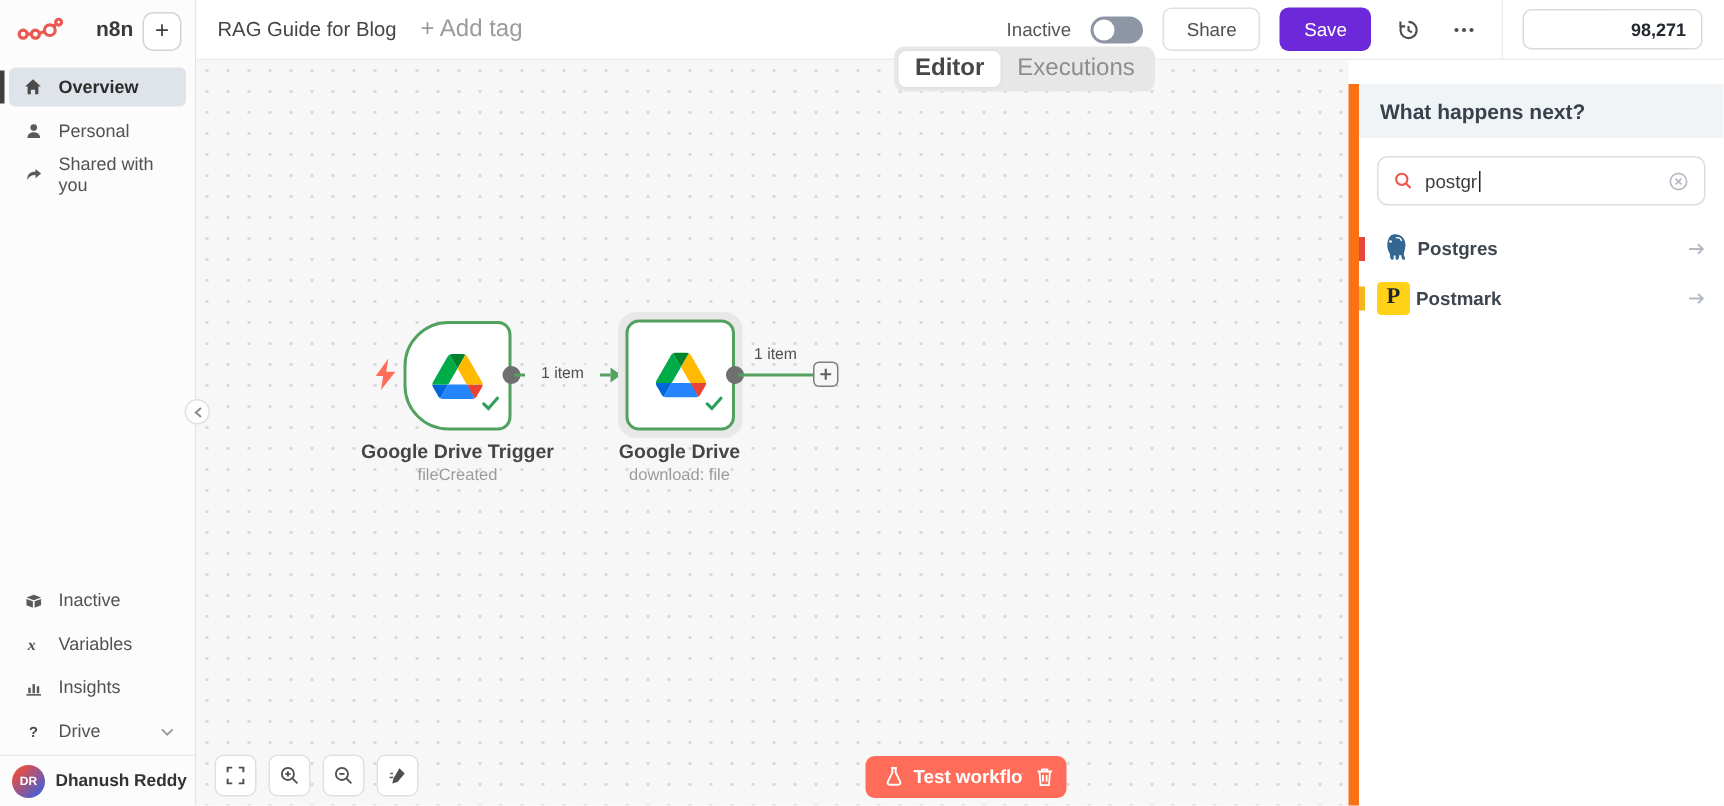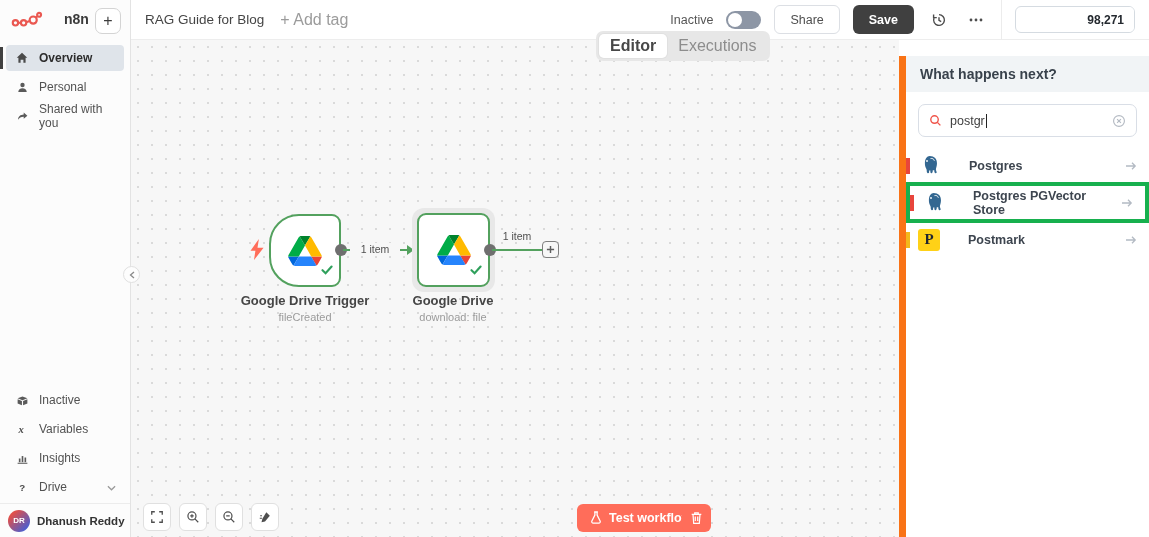--- a/index.html
+++ b/index.html
@@ -26,21 +26,21 @@
 
   
   .header { position:absolute; left:131px; top:0; width:1018px; height:40px; background:#fff; border-bottom:1px solid #ededed; display:flex; align-items:center; padding:0 14px; }
   .wf-title { font-size:13.5px; font-weight:500; color:#454545; }
   .add-tag { font-size:16px; color:#9b9b9b; margin-left:16px; cursor:pointer; }
   .header-right { margin-left:auto; display:flex; align-items:center; gap:13px; }
   .inactive-label { font-size:12.5px; color:#555; }
   .toggle { width:35px; height:18px; border-radius:10px; background:#8d96a5; position:relative; cursor:pointer; }
   .toggle-knob { position:absolute; left:2px; top:2px; width:14px; height:14px; border-radius:50%; background:#fff; }
   .share-btn { height:29px; padding:0 15px; border:1px solid #dcdfe4; border-radius:6px; background:#fff; font-size:12.5px; font-weight:500; color:#4f4f4f; display:flex; align-items:center; cursor:pointer; }
-  .save-btn { height:29px; padding:0 16px; border:none; border-radius:6px; background:#404040; font-size:12.5px; font-weight:700; color:#fff; display:flex; align-items:center; cursor:pointer; }
+  .save-btn { height:29px; padding:0 16px; border:none; border-radius:6px; background:#6d28d9; font-size:12.5px; font-weight:400; color:#fff; display:flex; align-items:center; cursor:pointer; }
   .icon-btn { display:flex; align-items:center; justify-content:center; width:24px; height:24px; cursor:pointer; }
   .header-divider { width:1px; height:40px; background:#ececec; }
   .github { display:flex; height:27px; border:1px solid #d5dbe1; border-radius:6px; overflow:hidden; font-size:12px; font-weight:700; color:#24292f; cursor:pointer; }
   .gh-star { display:flex; align-items:center; gap:5px; padding:0 9px; background:#f3f5f7; border-right:1px solid #d5dbe1;margin-top:40px; }
   .gh-count { display:flex; align-items:center; padding:0 10px; background:#fff; }
 
   
   .tabs { position:absolute; left:596px; top:31px; display:flex; background:#e7e7e7; border-radius:7px; padding:3px; z-index:6; }
   .tab { font-size:16px; padding:3px 11px; border-radius:5px; color:#8d8d8d; font-weight:500; cursor:pointer; }
   .tab.active { background:#fff; color:#474747; font-weight:700; box-shadow:0 0 0 1px #e0e0e0; }
@@ -73,21 +73,21 @@
 
   
   .panel { position:absolute; left:899px; top:40px; width:250px; height:497px; background:#fff; border-left:7px solid #f97316;margin-top:16px; }
   .panel-header { height:36px; background:#f1f4f6; display:flex; align-items:center; padding:0 14px; font-size:14px; font-weight:700; color:#39424c; }
   .search-box { margin:12px; height:33px; border:1px solid #d9dee6; border-radius:7px; background:#fff; display:flex; align-items:center; padding:0 10px; gap:8px; cursor:text; }
   .search-text { font-size:12.5px; color:#3f3f3f; display:flex; align-items:center; }
   .caret { display:inline-block; width:1px; height:14px; background:#222; margin-left:1px; animation:blink 1s steps(1) infinite; }
   @keyframes blink { 50% { opacity:0; } }
   .clear-icon { margin-left:auto; display:flex; cursor:pointer; }
   .panel-items { padding:0; }
-  .panel-item { position:relative; height:33px; display:flex; align-items:center; gap:28px; padding:0 12px; cursor:pointer; }
+  .panel-item { position:relative; height:33px; display:flex; align-items:center; gap:4px; padding:0 12px; cursor:pointer; }
   .item-accent { position:absolute; left:0; top:50%; transform:translateY(-50%); width:3.5px; height:16px; }
   .accent-red { background:#e8453c; }
   .accent-yellow { background:#f3b71c; }
   .item-label { font-size:12.5px; font-weight:700; color:#3d454f; }
   .item-arrow { margin-left:auto; display:flex; }
   .highlight-box { border:4px solid #17b04e; }
   .postmark-badge { width:22px; height:22px; background:#ffd117; border-radius:3px; display:flex; align-items:center; justify-content:center; font-family:"Liberation Serif", serif; font-weight:700; font-size:15px; color:#1e2430; flex:none; }
   .pg-icon { flex:none; display:flex; }
 </style>
 </head>
@@ -384,38 +384,20 @@
             </svg>
         </span>
         <span class="item-label">Postgres</span>
         <span class="item-arrow">
           <svg width="12" height="10" viewBox="0 0 12 10">
               <path d="M1 5h9M7 1.8 10.2 5 7 8.2" stroke="#b3bac3" stroke-width="1.3" fill="none"></path>
             </svg>
         </span>
       </div>
 
-      <div class="highlight-box">
-        <div class="panel-item">
-          <span class="item-accent accent-red"></span>
-          <span class="pg-icon">
-            <svg width="23" height="23" viewBox="0 0 24 24">
-                <path fill="#336791" d="M12.2 2.2c4.9 0 7.6 3.1 7.6 7.6 0 2.9-1.1 4.5-1.1 6.4 0 1.4.8 1.9.8 2.9 0 .8-1 1.3-1.7.7-.8-.7-.8-1.8-.8-2.9h-1.6c0 1.1 0 2.2-.8 2.9-.7.6-1.7.1-1.7-.7v-2h-1.3v2c0 .8-1 1.3-1.7.7-.8-.7-.8-1.8-.8-2.9 0-1.9-1.9-2.7-1.9-7.1 0-4.5 2.1-7.6 5-7.6z"></path>
-                <circle cx="9.4" cy="7.3" r="0.95" fill="#fff"></circle>
-                <path d="M13.4 4.7c1.7-.4 3.2.4 3.6 2" stroke="#fff" stroke-width="0.9" fill="none" stroke-linecap="round"></path>
-              </svg>
-          </span>
-          <span class="item-label">Postgres PGVector Store</span>
-          <span class="item-arrow">
-            <svg width="12" height="10" viewBox="0 0 12 10">
-                <path d="M1 5h9M7 1.8 10.2 5 7 8.2" stroke="#b3bac3" stroke-width="1.3" fill="none"></path>
-              </svg>
-          </span>
-        </div>
-      </div>
 
       <div class="panel-item">
         <span class="item-accent accent-yellow"></span>
         <span class="postmark-badge">P</span>
         <span class="item-label">Postmark</span>
         <span class="item-arrow">
           <svg width="12" height="10" viewBox="0 0 12 10">
               <path d="M1 5h9M7 1.8 10.2 5 7 8.2" stroke="#b3bac3" stroke-width="1.3" fill="none"></path>
             </svg>
         </span>

